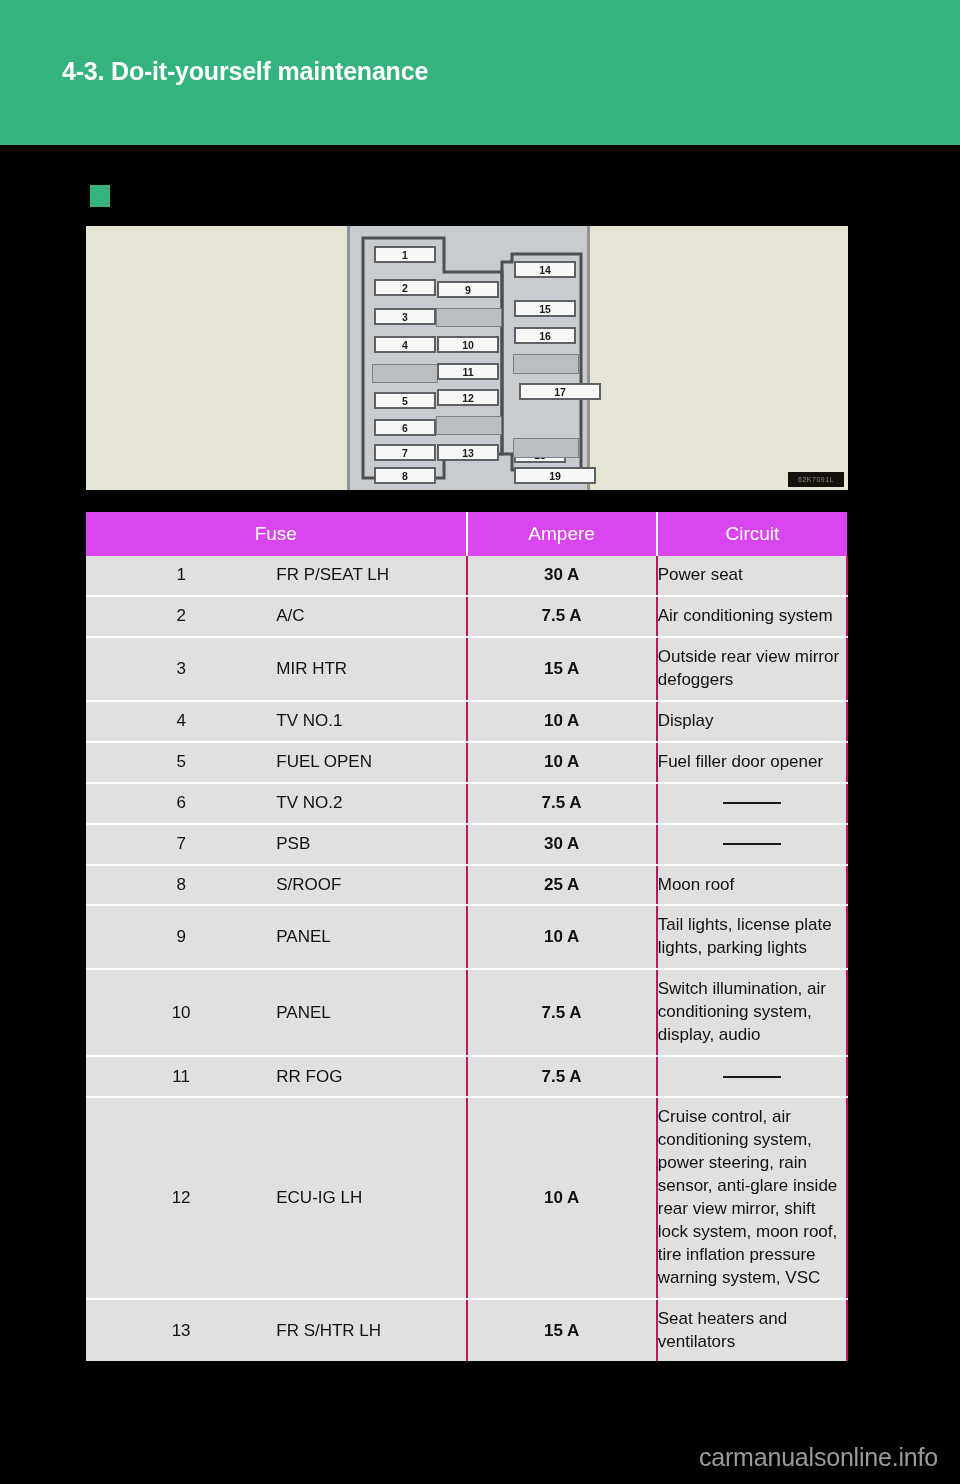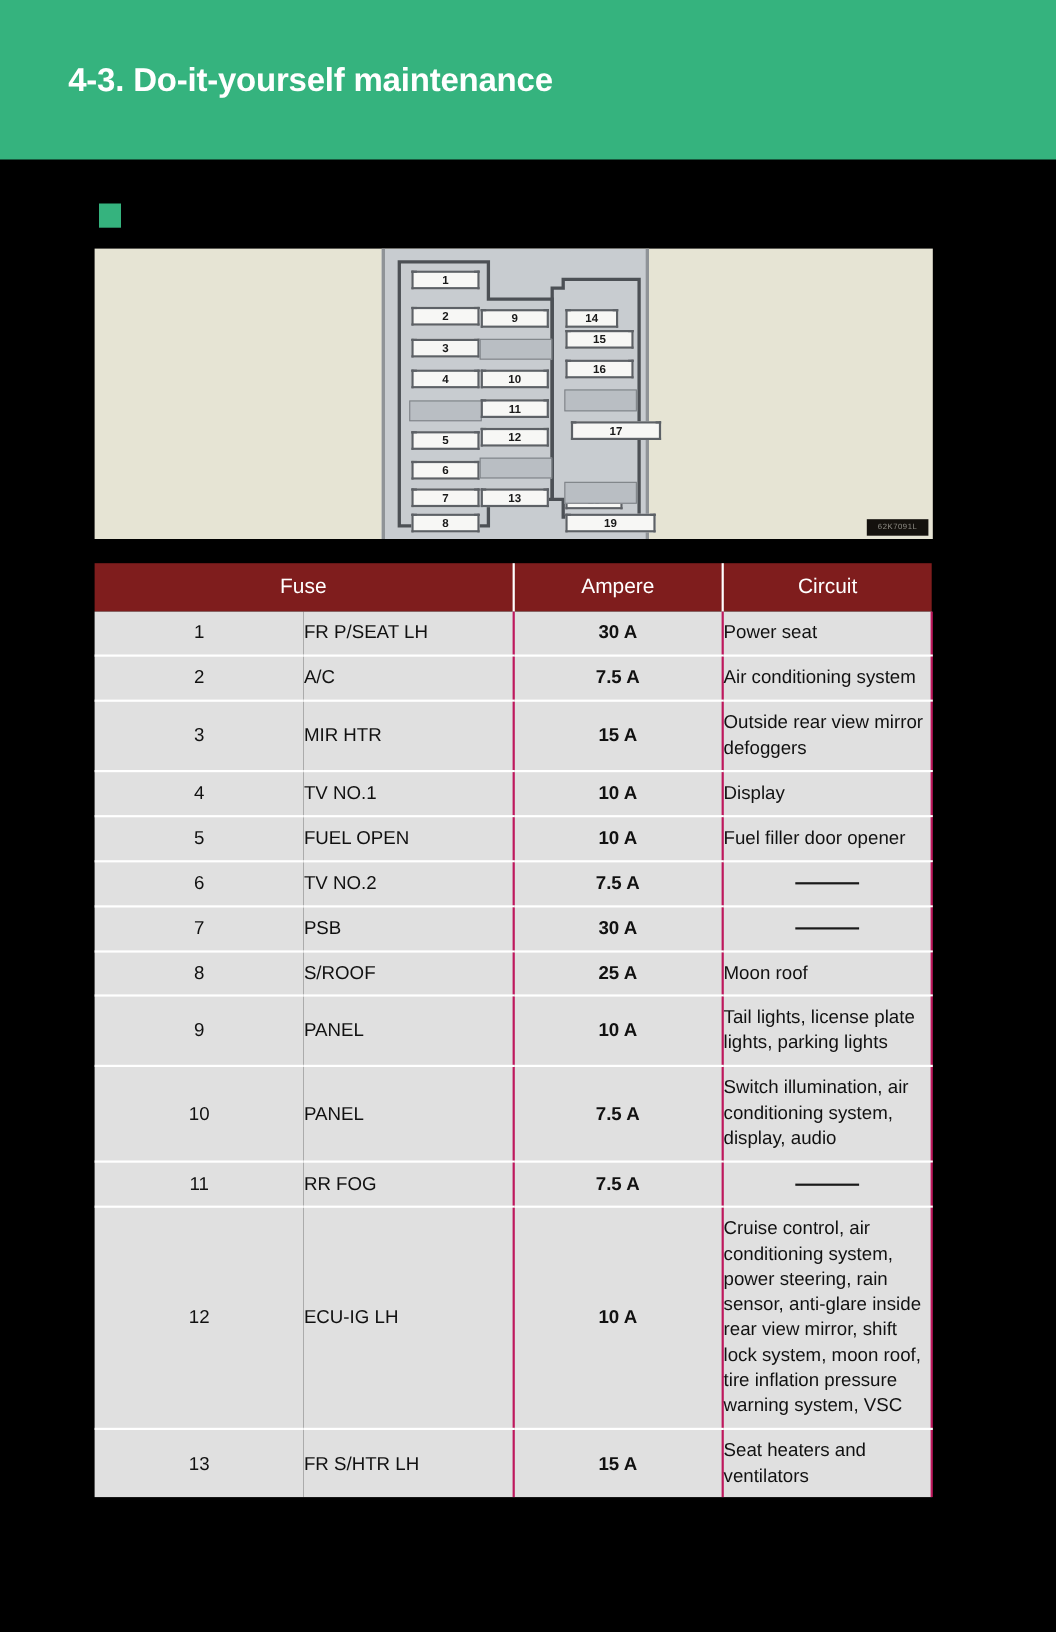--- a/index.html
+++ b/index.html
@@ -16,21 +16,21 @@
   .chapter-header {
     position: absolute;
     left: 0; top: 0;
     width: 960px; height: 145px;
     background: #35b37e;
   }
   .chapter-title {
     position: absolute;
     left: 62px; top: 57px;
     color: #ffffff;
-    font-size: 30px;
+    font-size: 25px;
     font-weight: bold;
     letter-spacing: -0.2px;
     white-space: nowrap;
   }
 
   
   .section-bullet {
     position: absolute;
     left: 90px; top: 185px;
     width: 20px; height: 22px;
@@ -123,21 +123,21 @@
 
   
   .fuse-table {
     position: absolute;
     left: 86px; top: 512px;
     width: 762px;
     border-collapse: collapse;
     table-layout: fixed;
   }
   .fuse-table th {
-    background: #7f1d1d;
+    background: #d946ef;
     color: #ffffff;
     font-size: 19px;
     font-weight: normal;
     height: 44px;
     border-right: 2px solid #ffffff;
     text-align: center;
   }
   .fuse-table th:last-child { border-right: none; }
   .fuse-table td {
     background: #e0e0e0;
@@ -207,21 +207,21 @@
       <div class="fuse-slot" style="left:24px; top:241px; width:62px; height:17px;"><span class="fuse-cap-l"></span><span class="fuse-cap-r"></span>8</div>
 
       <div class="fuse-slot" style="left:87px; top:55px; width:62px; height:17px;"><span class="fuse-cap-l"></span><span class="fuse-cap-r"></span>9</div>
       <div class="fuse-blank" style="left:86px; top:82px; width:66px; height:19px;"></div>
       <div class="fuse-slot" style="left:87px; top:110px; width:62px; height:17px;"><span class="fuse-cap-l"></span><span class="fuse-cap-r"></span>10</div>
       <div class="fuse-slot" style="left:87px; top:137px; width:62px; height:17px;"><span class="fuse-cap-l"></span><span class="fuse-cap-r"></span>11</div>
       <div class="fuse-slot" style="left:87px; top:163px; width:62px; height:17px;"><span class="fuse-cap-l"></span><span class="fuse-cap-r"></span>12</div>
       <div class="fuse-blank" style="left:86px; top:190px; width:66px; height:19px;"></div>
       <div class="fuse-slot" style="left:87px; top:218px; width:62px; height:17px;"><span class="fuse-cap-l"></span><span class="fuse-cap-r"></span>13</div>
 
-      <div class="fuse-slot" style="left:164px; top:35px; width:48px; height:17px;margin-top:20px;"><span class="fuse-cap-l"></span><span class="fuse-cap-r"></span>14</div>
+      <div class="fuse-slot" style="left:164px; top:35px; width:62px; height:17px;"><span class="fuse-cap-l"></span><span class="fuse-cap-r"></span>14</div>
       <div class="fuse-slot" style="left:164px; top:74px; width:62px; height:17px;"><span class="fuse-cap-l"></span><span class="fuse-cap-r"></span>15</div>
       <div class="fuse-slot" style="left:164px; top:101px; width:62px; height:17px;"><span class="fuse-cap-l"></span><span class="fuse-cap-r"></span>16</div>
       <div class="fuse-blank" style="left:163px; top:128px; width:66px; height:20px;"></div>
       <div class="fuse-slot" style="left:148px; top:157px; width:82px; height:17px;margin-left:21px;"><span class="fuse-cap-l"></span><span class="fuse-cap-r"></span>17</div>
       <div class="fuse-slot" style="left:164px; top:196px; width:52px; height:17px;margin-top:24px;"><span class="fuse-cap-l"></span><span class="fuse-cap-r"></span>18</div>
       <div class="fuse-blank" style="left:163px; top:212px; width:66px; height:20px;"></div>
       <div class="fuse-slot" style="left:164px; top:241px; width:82px; height:17px;"><span class="fuse-cap-l"></span><span class="fuse-cap-r"></span>19</div>
 
     </div>
     <div class="image-stamp">62K7091L</div>
@@ -310,14 +310,15 @@
         </tr>
         <tr>
           <td class="col-no">13</td>
           <td class="col-name">FR S/HTR LH</td>
           <td class="col-amp">15 A</td>
           <td class="col-circuit">Seat heaters and ventilators</td>
         </tr>
       </tbody>
   </table>
 
+  <div class="watermark">carmanualsonline.info</div>
 
 </div>
 
 </body></html>

